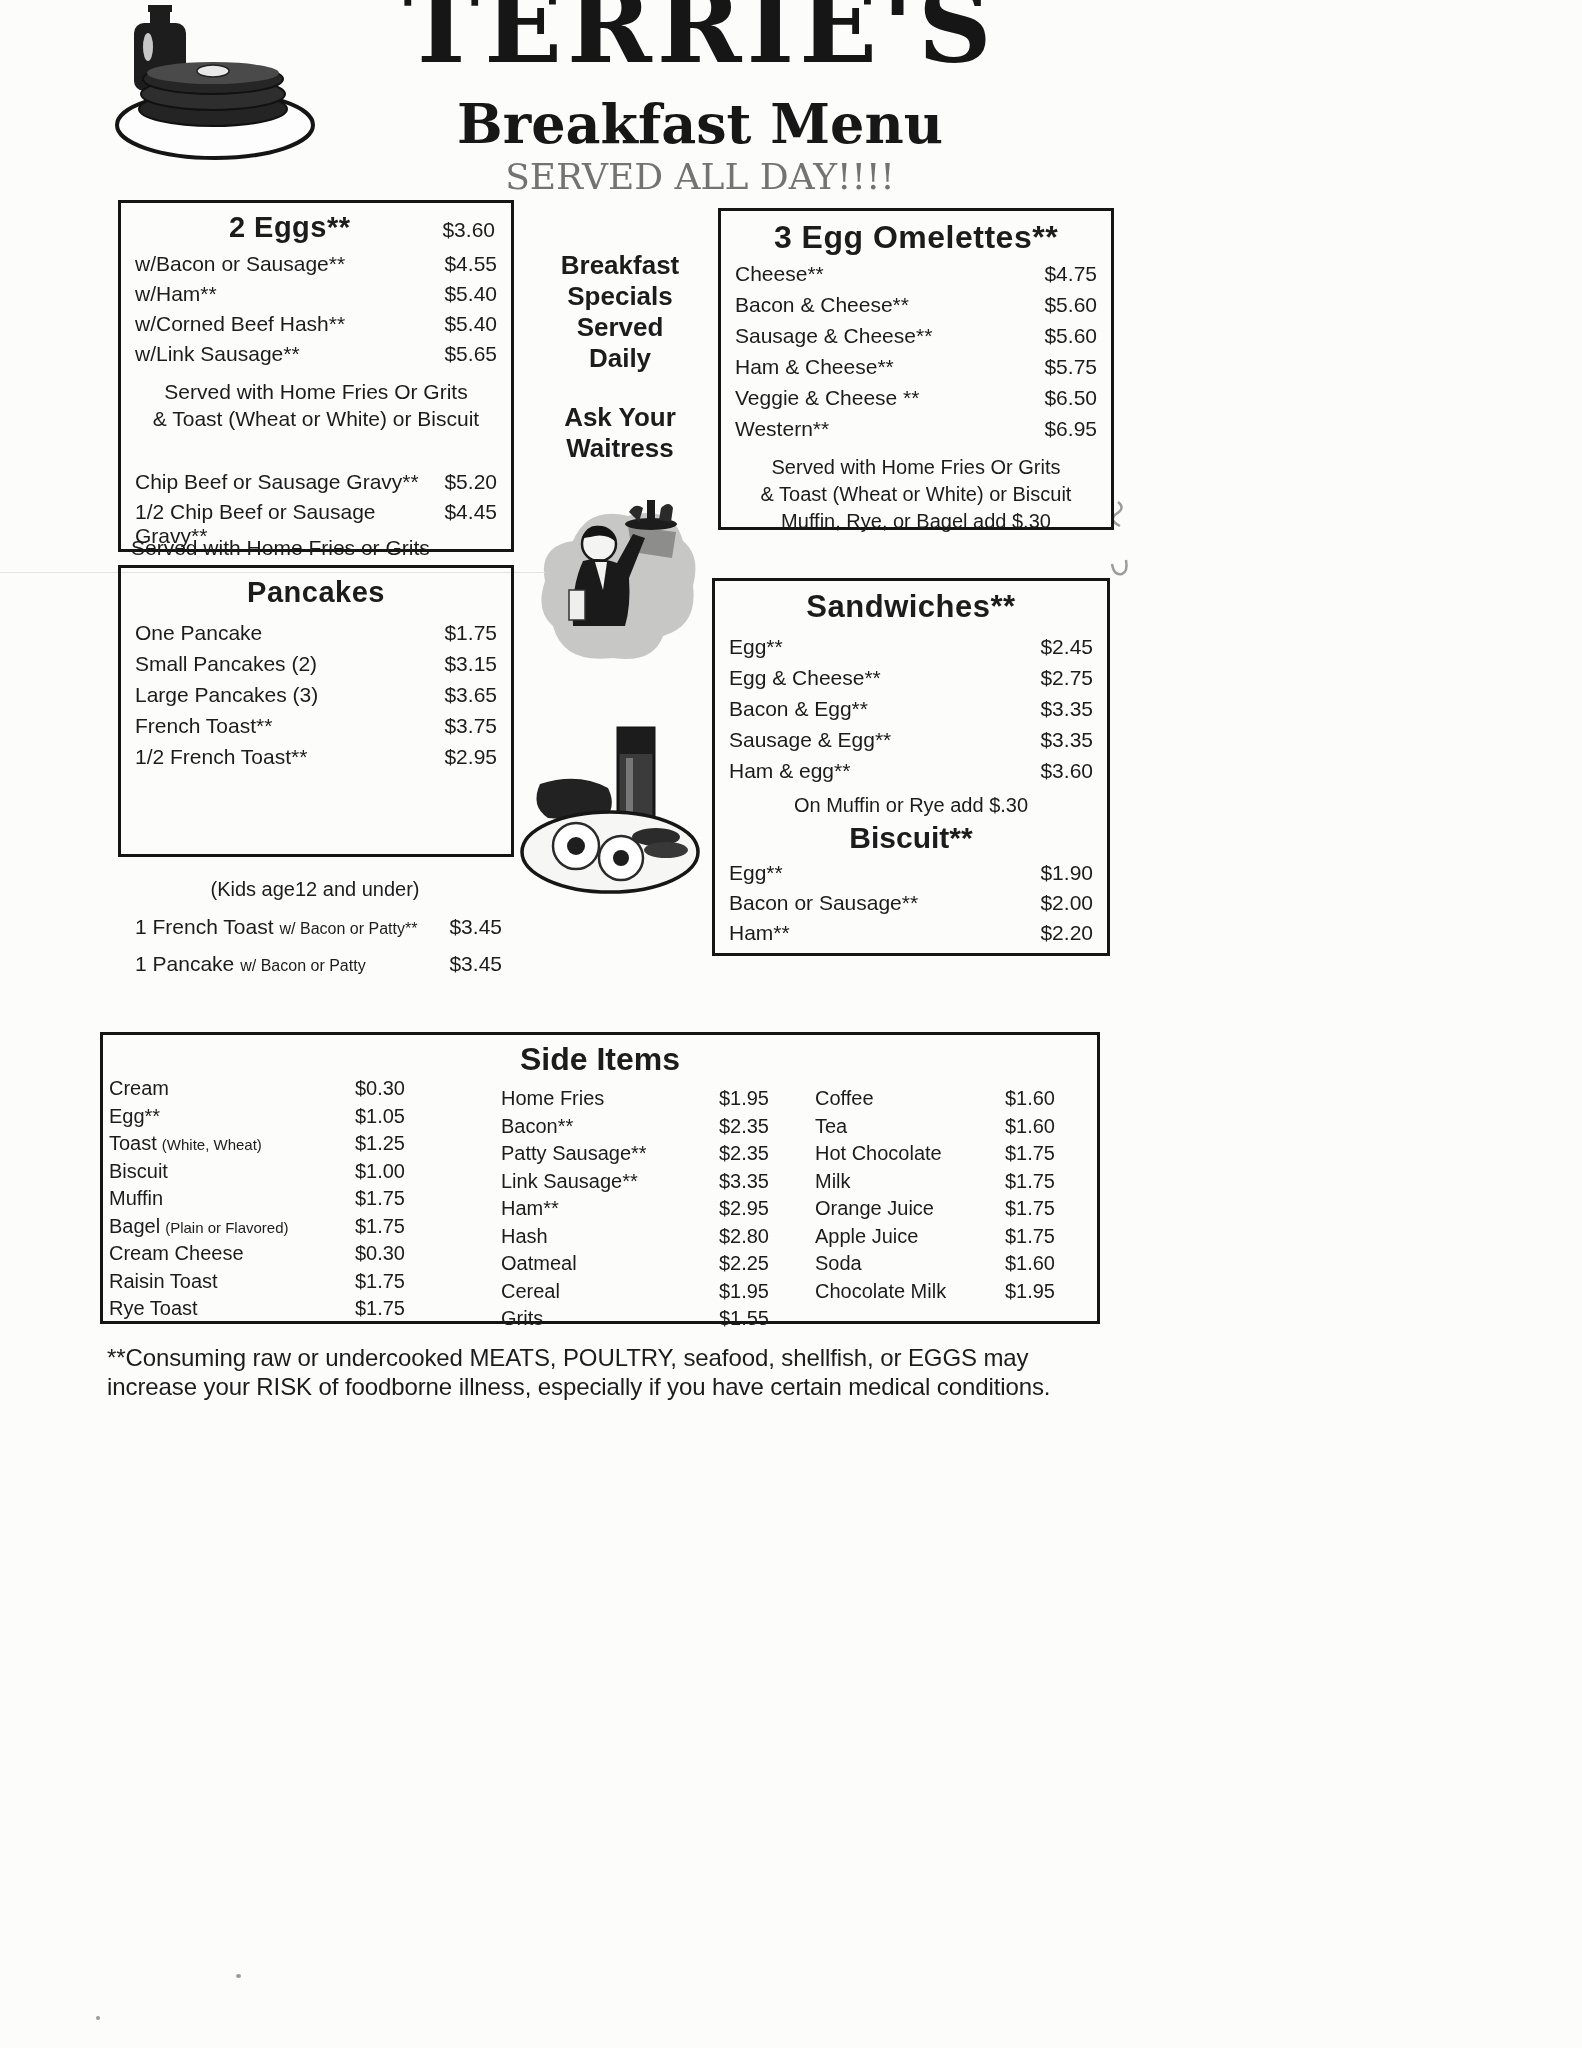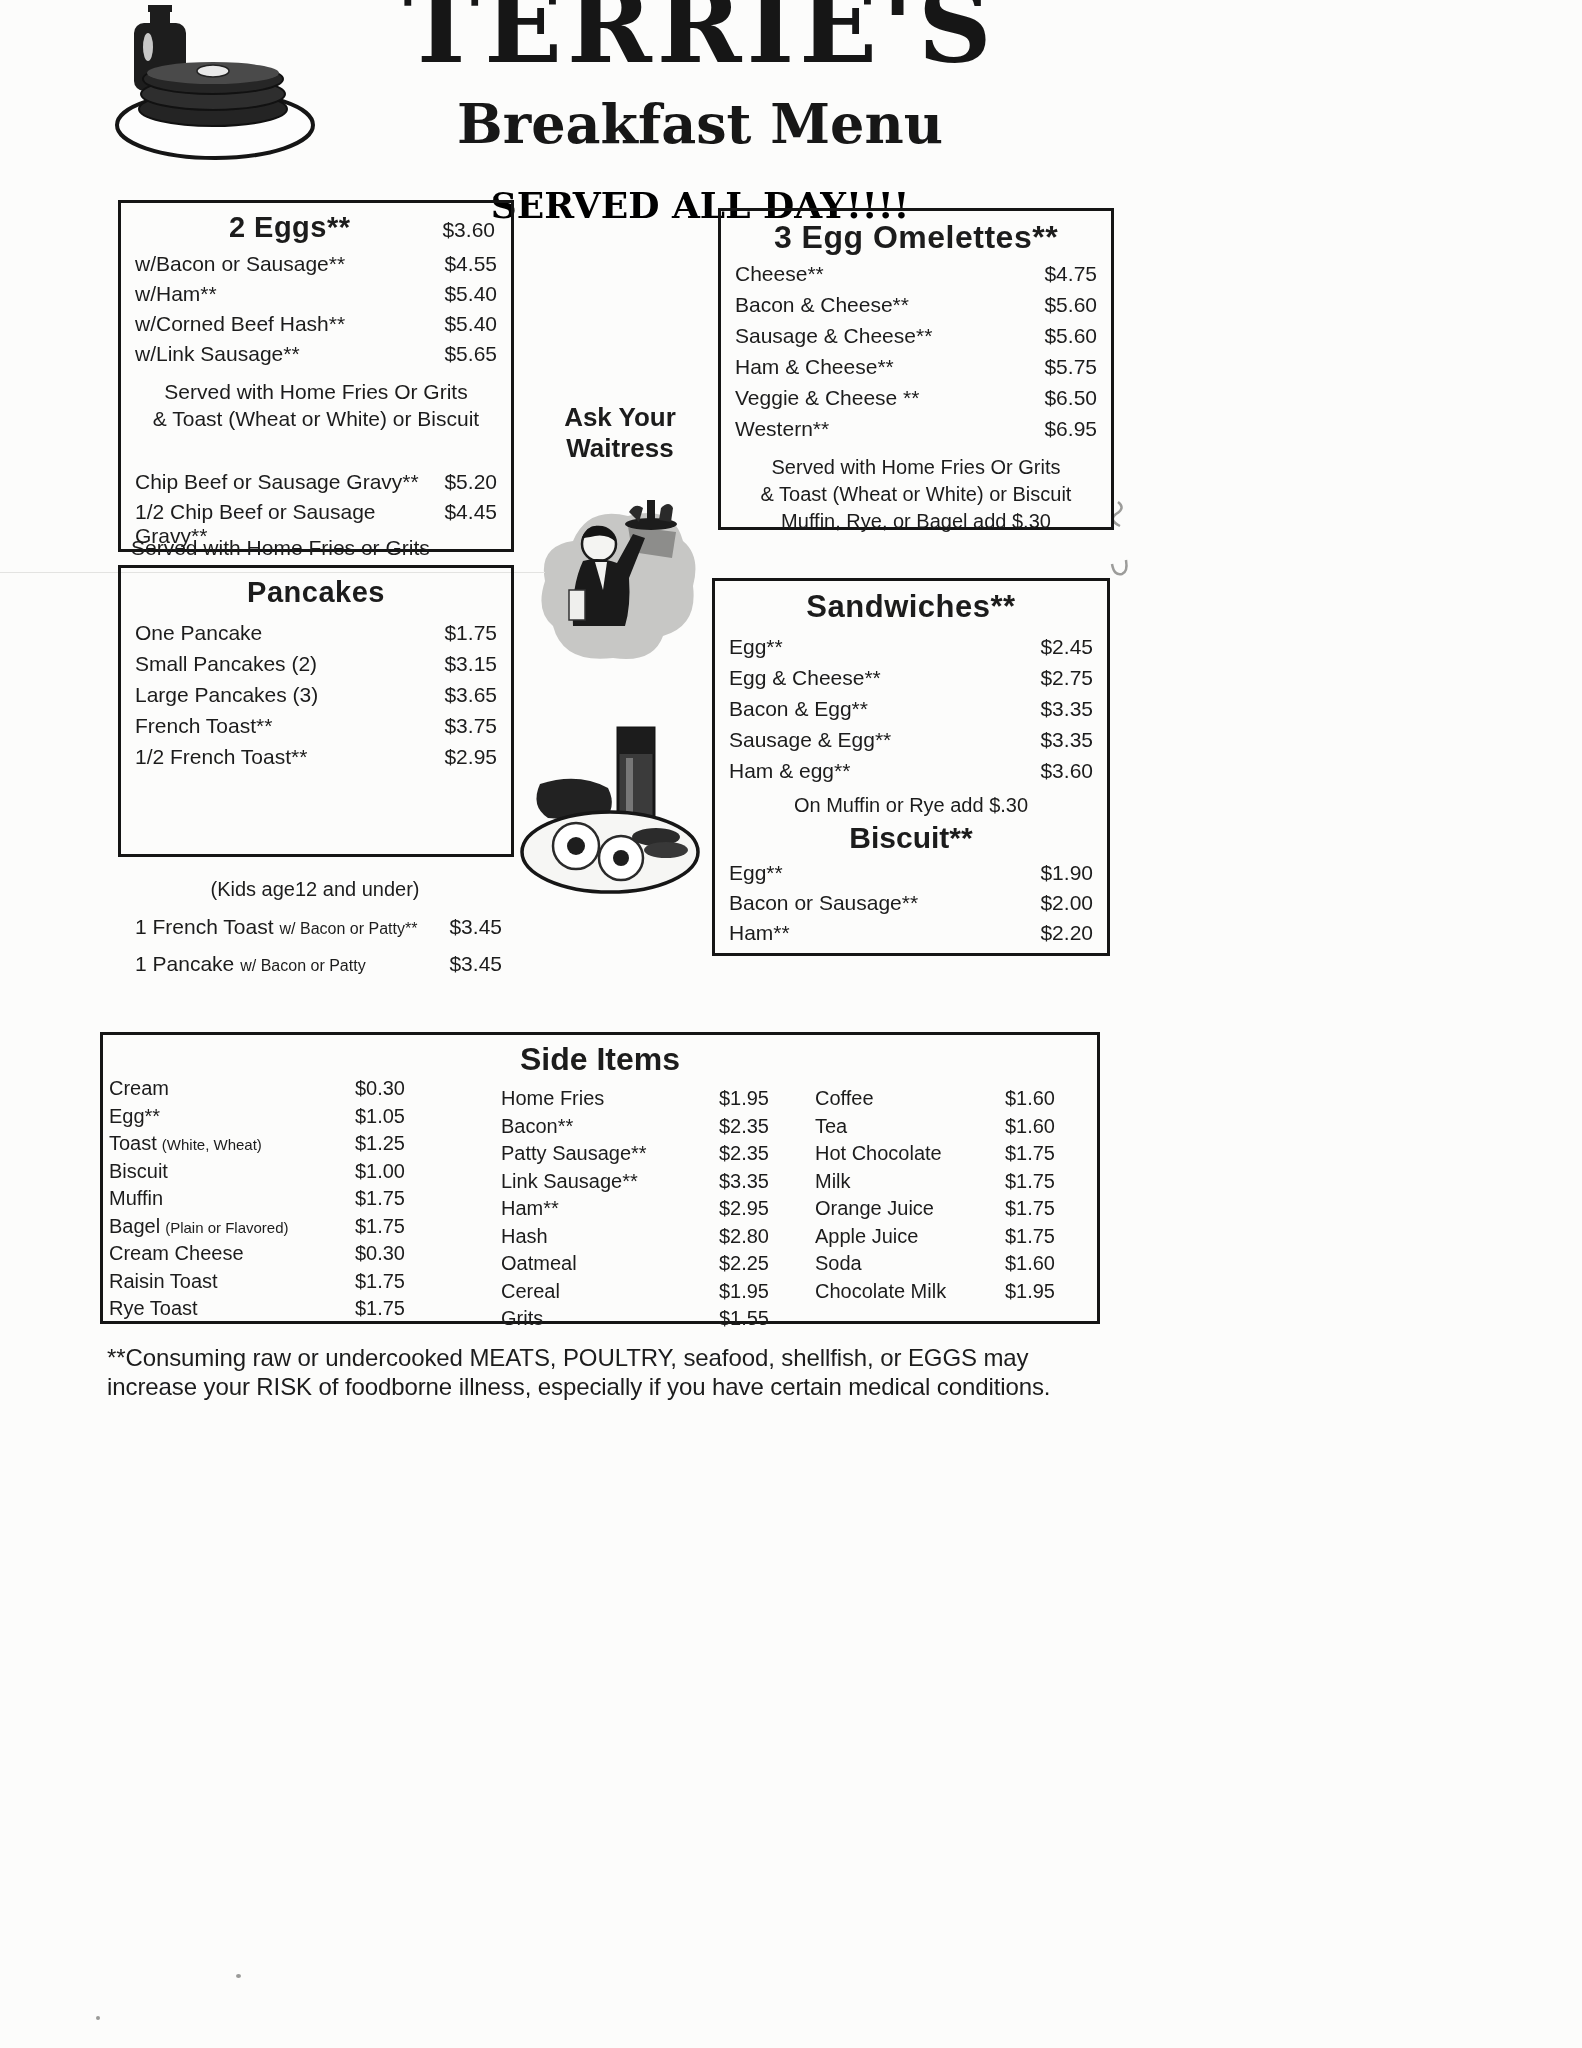--- a/index.html
+++ b/index.html
@@ -16,21 +16,21 @@
   .title-text {
     font-family:"DejaVu Serif", serif; font-weight:bold; font-size:102px;
     letter-spacing:5px; color:#161616; margin-top:-34px; white-space:nowrap;
   }
   .subtitle {
     position:absolute; left:380px; top:92px; width:640px; text-align:center;
     font-family:"DejaVu Serif", serif; font-weight:bold; font-size:54px; color:#171717;
   }
   .tagline {
     position:absolute; left:380px; top:156px; width:640px; text-align:center;
-    font-family:"DejaVu Serif", serif; font-weight:bold; font-size:36px; color:#000000;margin-top:28px;
+    font-family:"DejaVu Serif", serif; font-weight:normal; font-size:36px; color:#737373;
   }
 
   
   .menu-box { position:absolute; border:3px solid #151515; }
   .box-title-row { display:flex; align-items:baseline; padding:8px 16px 0 16px; }
   .box-title { flex:1; text-align:center; font-size:29px; font-weight:bold; letter-spacing:0.5px; }
   .box-title-price { font-size:21px; }
   .rows { margin-top:8px; }
   .row { display:flex; align-items:flex-start; height:30px; padding:0 14px; }
   .row .item-name { flex:1; font-size:21px; }
@@ -138,20 +138,24 @@
         </div>
 
         <div class="row">
           <span class="item-name">1/2 Chip Beef or Sausage Gravy**</span>
           <span class="item-price">$4.45</span>
         </div>
       </div>
     <div class="footnote">Served with Home Fries or Grits</div>
   </div>
 
+  <div class="center-text" style="left:535px; top:250px;">Breakfast
+Specials
+Served
+Daily</div>
   <div class="center-text" style="left:535px; top:402px;">Ask Your
 Waitress</div>
 
   <div class="abs" style="left:533px; top:486px; width:168px; height:182px;">
     <svg width="168" height="182" viewBox="0 0 168 182">
       <path d="M12 95 Q5 60 40 55 Q55 20 95 30 Q140 18 150 55 Q168 70 160 100 Q165 140 130 150 Q120 178 80 172 Q30 178 20 140 Q2 125 12 95 Z" fill="#c7c7c5"></path>
       <path d="M95 40 l48 6 -4 26 -40 -6 Z" fill="#8d8d8b"></path>
       <ellipse cx="118" cy="38" rx="26" ry="6" fill="#1c1c1c"></ellipse>
       <rect x="114" y="14" width="8" height="24" fill="#1c1c1c"></rect>
       <path d="M96 26 q6 -10 14 -4 l-4 14 Z" fill="#2a2a2a"></path>

